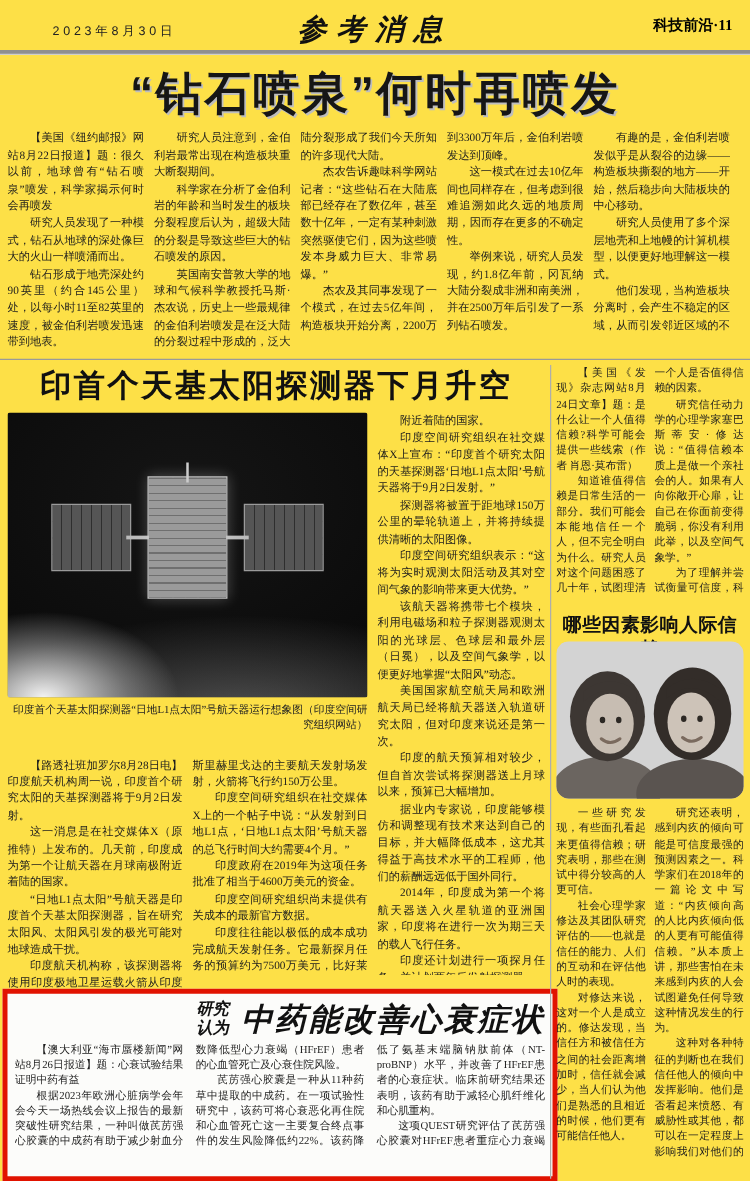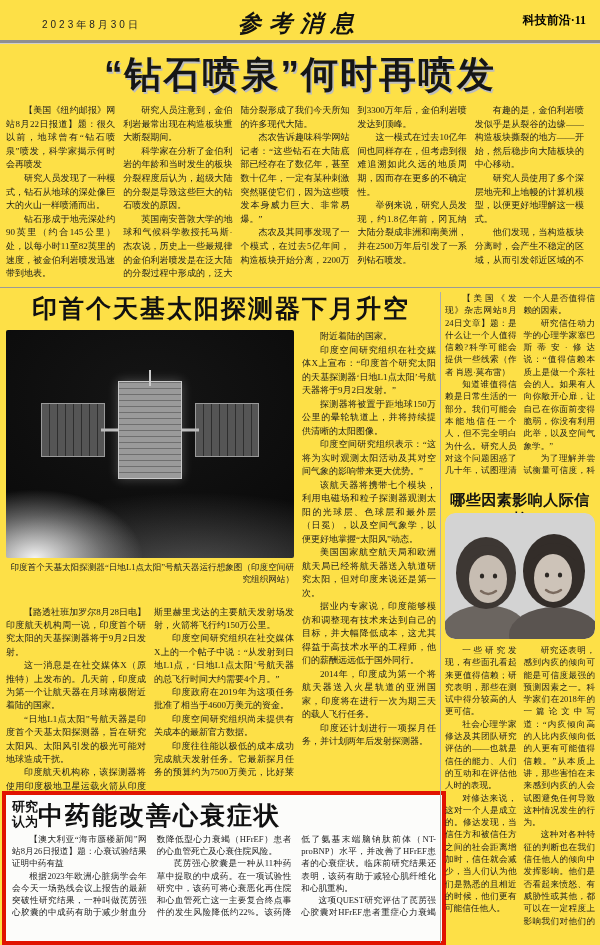--- a/index.html
+++ b/index.html
@@ -49,21 +49,21 @@
   .sat-boom{position:absolute;top:50%;height:3px;width:36px;background:#bbb;transform:translateY(-50%);}
   .sat-boom.left{left:66px;} .sat-boom.right{right:66px;}
   .sat-antenna{position:absolute;left:50%;top:-12px;width:2px;height:16px;background:#ccc;transform:translateX(-50%);}
   .solar-caption{margin:4px 0 4px;font-size:8.6px;line-height:11.8px;
                  color:#222;text-indent:0;text-align:right;}
   .solar-ltext{height:188px;column-count:2;column-gap:8px;font-size:9px;line-height:13.4px;margin-top:20px;}
   .solar-rtext{flex:1;height:450px;font-size:9px;line-height:13.5px;overflow:hidden;}
   
   .tcm{position:absolute;left:2px;top:791px;width:424px;height:140px;border:4px solid #e11300;
        background:#fcfcfa;padding:2px 6px 4px;}
-  .tcm-head{display:flex;align-items:center;justify-content:flex-start;gap:0;height:36px;}
+  .tcm-head{display:flex;align-items:center;justify-content:flex-end;gap:10px;height:36px;font-style:italic;}
   .tcm-kicker{font-size:13px;font-weight:bold;line-height:1.15;text-align:center;
               font-family:"Liberation Sans",sans-serif;color:#111;}
   .tcm-hl{font-size:25px;font-weight:900;letter-spacing:2px;color:#111;
           font-family:"Liberation Sans","DejaVu Sans",sans-serif;}
   .tcm-body{height:94px;column-count:3;column-gap:10px;font-size:8.6px;line-height:12.2px;overflow:hidden;}
   
   .trust{position:absolute;left:445px;top:292px;width:150px;height:651px;}
   .trust-top{height:194px;column-count:2;column-gap:7px;font-size:8.6px;line-height:12.3px;}
   .trust-hl{text-align:center;font-size:15px;font-weight:900;letter-spacing:.5px;margin:5px 0 4px;
             font-family:"Liberation Sans","DejaVu Sans",sans-serif;color:#111;height:18px;}
@@ -128,20 +128,21 @@
             <p>印度往往能以极低的成本成功完成航天发射任务。它最新探月任务的预算约为7500万美元，比好莱坞太空惊悚片《地心引力》的预算还少。</p>
           </div>
       </div>
       <div class="solar-rtext cols">
           <p>附近着陆的国家。</p>
           <p>印度空间研究组织在社交媒体X上宣布：“印度首个研究太阳的天基探测器‘日地L1点太阳’号航天器将于9月2日发射。”</p>
           <p>探测器将被置于距地球150万公里的晕轮轨道上，并将持续提供清晰的太阳图像。</p>
           <p>印度空间研究组织表示：“这将为实时观测太阳活动及其对空间气象的影响带来更大优势。”</p>
           <p>该航天器将携带七个模块，利用电磁场和粒子探测器观测太阳的光球层、色球层和最外层（日冕），以及空间气象学，以便更好地掌握“太阳风”动态。</p>
           <p>美国国家航空航天局和欧洲航天局已经将航天器送入轨道研究太阳，但对印度来说还是第一次。</p>
+          <p>印度的航天预算相对较少，但自首次尝试将探测器送上月球以来，预算已大幅增加。</p>
           <p>据业内专家说，印度能够模仿和调整现有技术来达到自己的目标，并大幅降低成本，这尤其得益于高技术水平的工程师，他们的薪酬远远低于国外同行。</p>
           <p>2014年，印度成为第一个将航天器送入火星轨道的亚洲国家，印度将在进行一次为期三天的载人飞行任务。</p>
           <p>印度还计划进行一项探月任务，并计划两年后发射探测器。</p>
         </div>
     </div>
   </div>
 
   <div class="tcm">
     <div class="tcm-head">
       <div class="tcm-kicker">

